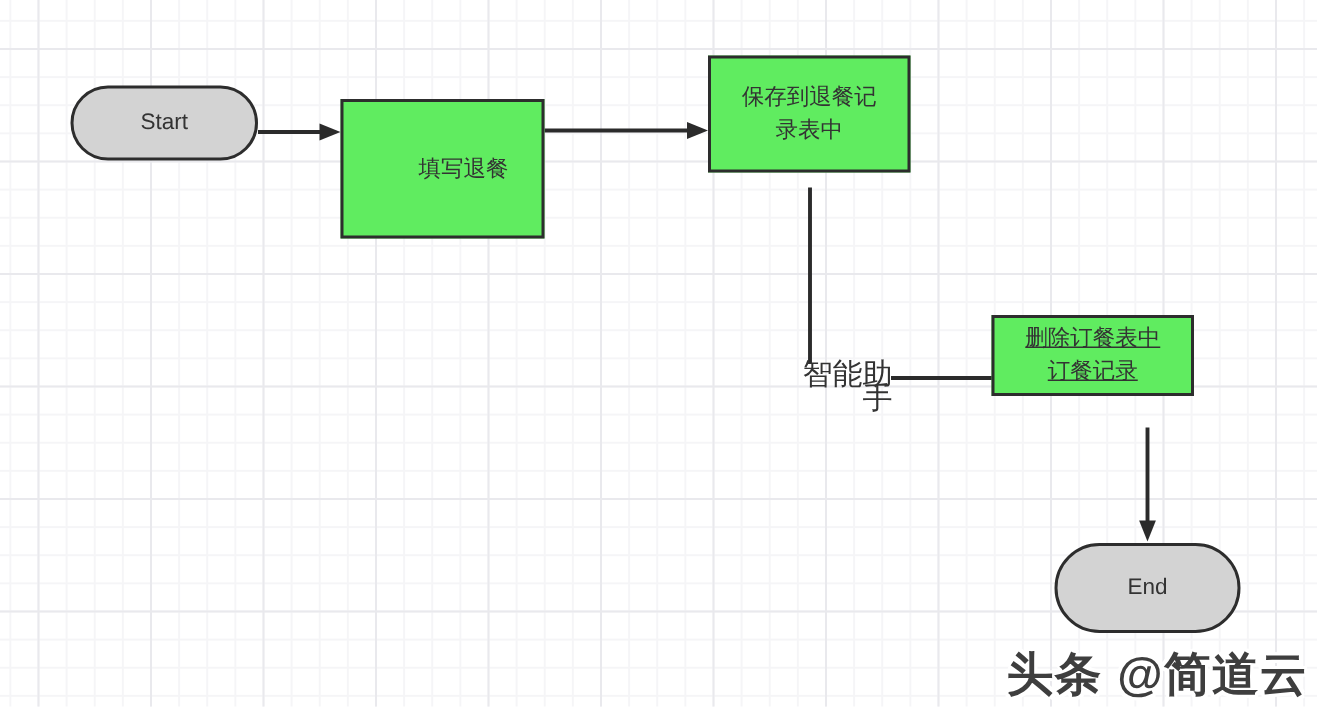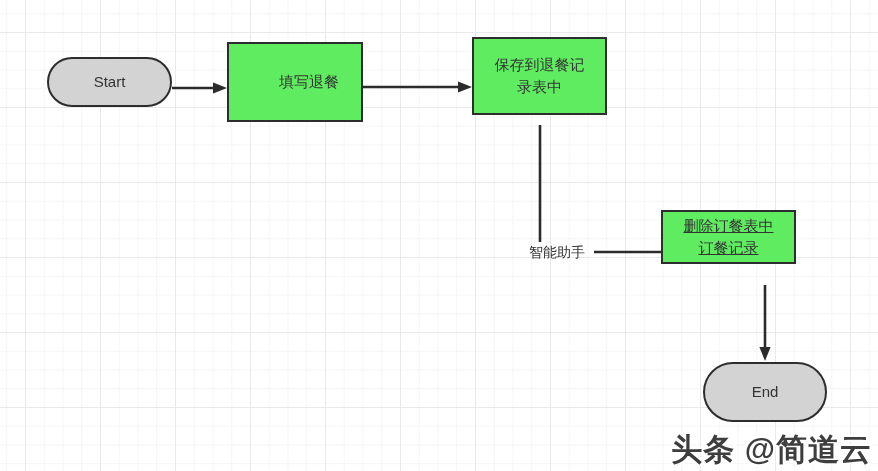--- a/index.html
+++ b/index.html
@@ -43,36 +43,37 @@
     background: #d3d3d3;
     border: 2.5px solid #2d2d2d;
     border-radius: 999px;
   }
   .process {
     background: #60ec60;
     border: 2.5px solid #2d2d2d;
   }
 
   .node-start  { left: 47px;  top: 57px;  width: 125px; height: 50px; }
-  .node-fill   { left: 227px; top: 42px;  width: 136px; height: 80px; padding-left: 28px; }
+  .node-fill   { left: 227px; top: 66px;  width: 136px; height: 93px; padding-left: 28px; }
   .node-save   { left: 472px; top: 37px;  width: 135px; height: 78px; }
   .node-save .node-label { width: 96px; }
   .node-delete { left: 661px; top: 210px; width: 135px; height: 54px; text-decoration: underline; }
   .node-delete .node-label { width: 96px; }
   .node-end    { left: 703px; top: 362px; width: 124px; height: 60px; }
 
   .edge-label {
     position: absolute;
     left: 519px;
     top: 244px;
     width: 76px;
-    text-align: center;
-    font-size: 14px;
+    text-align: right;
+    font-size: 20px;
     color: #333333;
     line-height: 16px;
+    font-family: Liberation Mono, monospace;
   }
 
   .watermark {
     position: absolute;
     right: 6px;
     top: 429px;
     font-size: 31px;
     font-weight: bold;
     letter-spacing: 1px;
     color: #3e3e3e;

